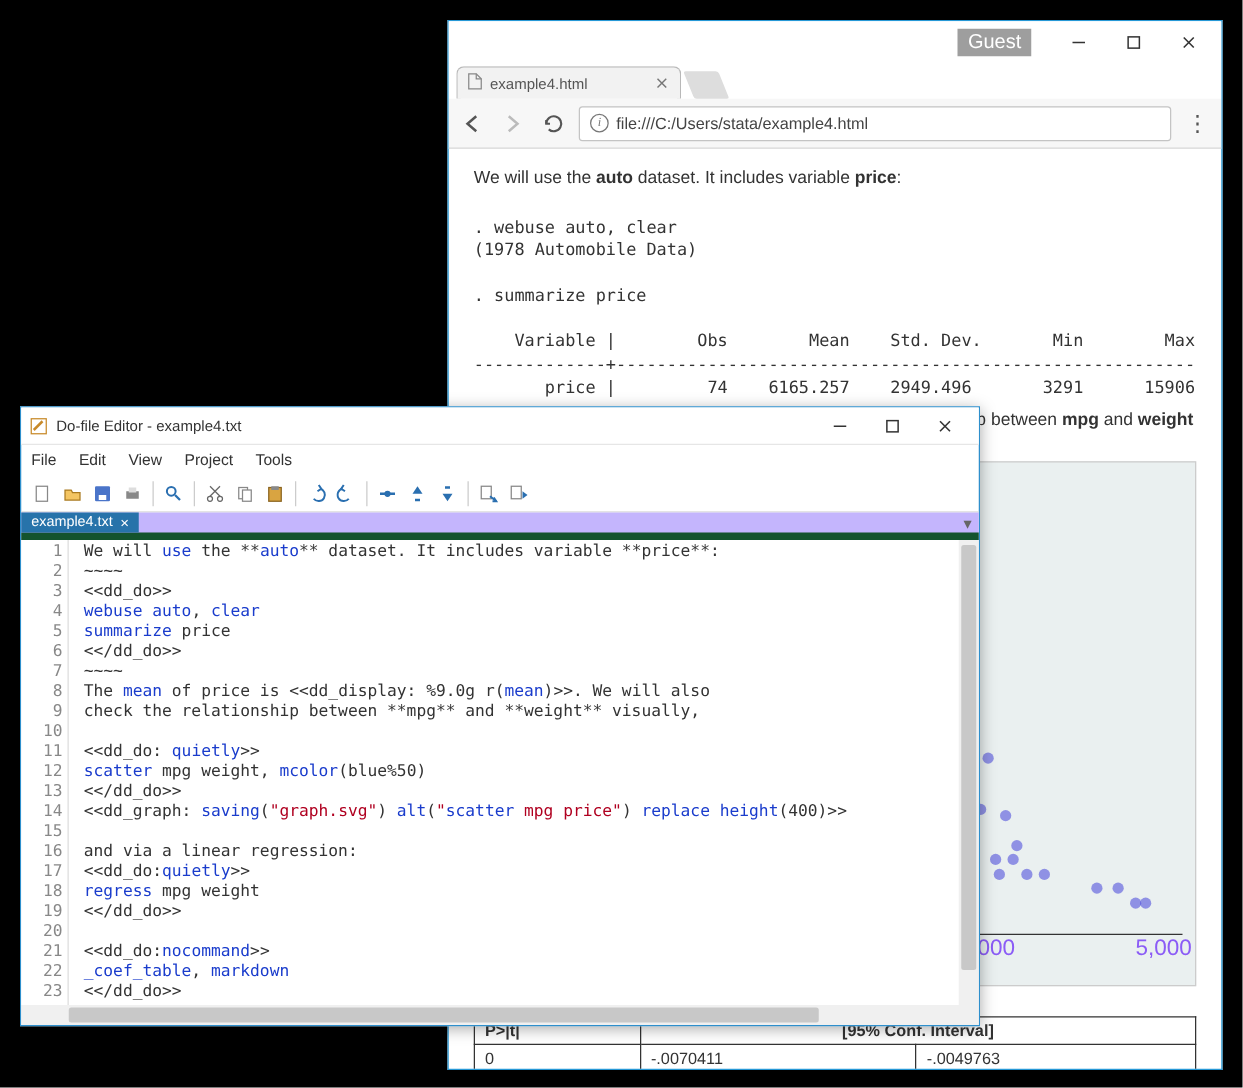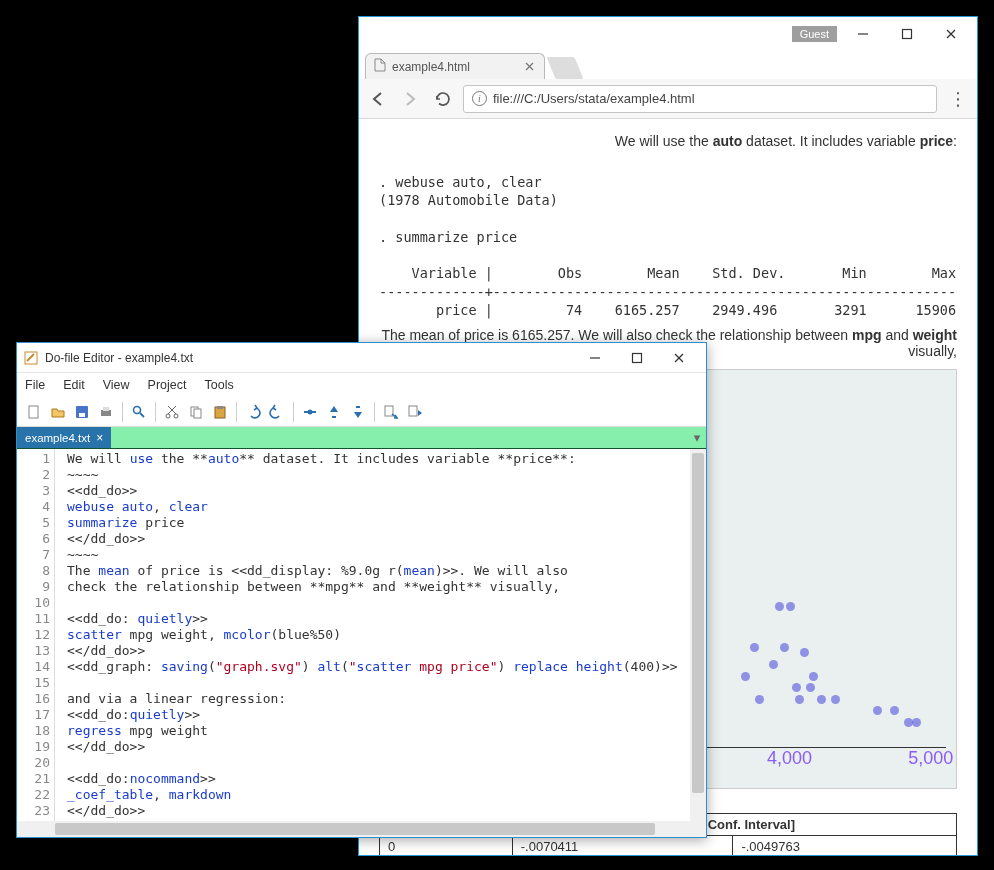--- a/index.html
+++ b/index.html
@@ -30,23 +30,23 @@
   display: flex;
   justify-content: flex-end;
   align-items: center;
   background: #fff;
   padding-right: 4px;
   gap: 0;
 }
 .guest-badge {
   background: #9e9e9e;
   color: #fff;
-  font-size: 11px;
+  font-size: 16px;
   padding: 2px 8px;
-  margin-right: 4px;
+  margin-right: 16px;
 }
 .win-btn {
   width: 44px;
   height: 28px;
   display: flex;
   align-items: center;
   justify-content: center;
   font-size: 13px;
   border: none;
   background: transparent;
@@ -134,21 +134,21 @@
 .kebab { font-size: 18px; letter-spacing: 0; line-height: 0; }
 
 .browser-content {
   flex: 1;
   padding: 14px 20px;
   overflow: hidden;
   font-size: 14px;
   color: #333;
   position: relative;
 }
-.browser-content p { margin-bottom: 6px; text-align: right; }
+.browser-content p { margin-bottom: 6px; }
 .mono {
   font-family: "Consolas", monospace;
   font-size: 13.5px;
   white-space: pre;
   line-height: 1.35;
 }
 .chart-wrap {
   margin-top: 10px;
   border: 1px solid #ccc;
   background: #eaf0f0;
@@ -185,22 +185,22 @@
   border: 1px solid #333;
   padding: 3px 8px;
   text-align: left;
 }
 .reg-table th.center { text-align: center; }
 
 
 .editor-win {
   position: absolute;
   left: 16px;
-  top: 342px;
-  width: 691px;
+  top: 325px;
+  width: 768px;
   background: #fff;
   border: 1px solid #2e8fcc;
   box-shadow: 0 2px 12px rgba(0,0,0,0.35);
   display: flex;
   flex-direction: column;
 }
 .editor-titlebar {
   height: 30px;
   display: flex;
   align-items: center;
@@ -239,22 +239,22 @@
   display: flex;
   align-items: center;
   justify-content: center;
 }
 .tool-sep { width: 1px; height: 20px; background: #ccc; margin: 0 3px; }
 
 .editor-tabs {
   height: 22px;
   display: flex;
   align-items: stretch;
-  background: #86efac;
-  border-bottom: 1px solid #14532d;
+  background: #c4b5fd;
+  border-bottom: 6px solid #14532d;
 }
 .editor-tab {
   background: #2773aa;
   color: #fff;
   font-size: 11.5px;
   padding: 2px 8px;
   display: flex;
   align-items: center;
   gap: 6px;
 }

